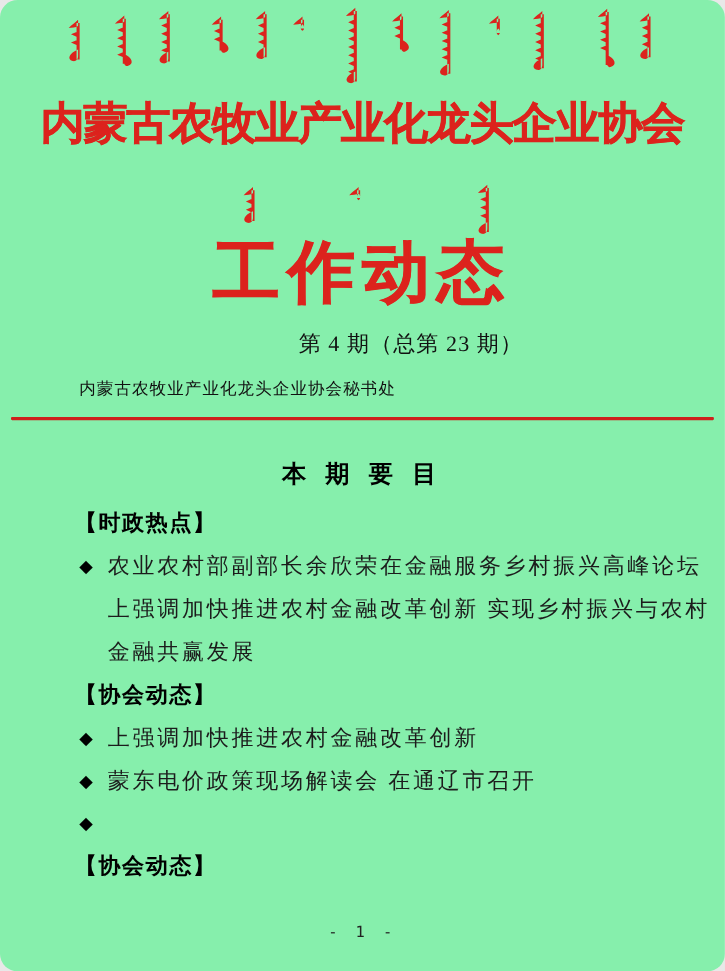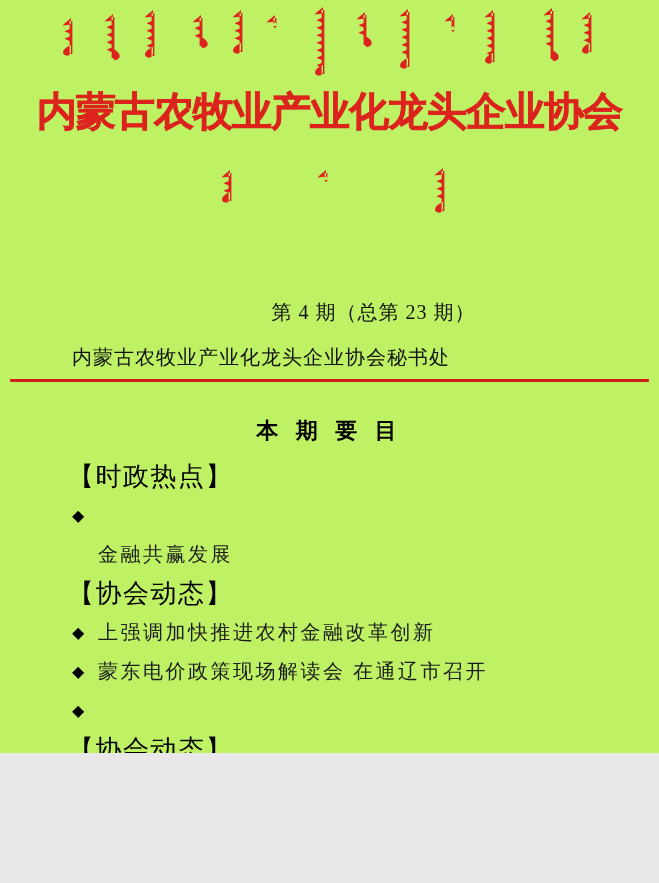--- a/index.html
+++ b/index.html
@@ -1,23 +1,24 @@
 <!DOCTYPE html>
 <html><head>
 <meta charset="utf-8">
 <style>
   html,body{margin:0;padding:0;background:#e8e8e8;}
   .page{
     position:relative;
-    width:659px;height:753px;
+    width:659px;height:883px;
     margin:0 auto;
-    background:#bef264;
+    background:#86efac;
     overflow:hidden;
     font-family:"Liberation Serif","DejaVu Serif",serif;
     color:#1a1a1a;
+    border-radius:16px;
   }
   
   .mongol-row{position:absolute;left:0;top:0;width:100%;height:0;}
   .mword{position:absolute;}
   .mword svg{display:block;}
   .org-title{
     position:absolute;top:84px;left:0;width:100%;
     text-align:center;
     font-size:40px;font-weight:bold;
     letter-spacing:-1px;
@@ -38,42 +39,42 @@
     position:absolute;top:299px;left:0;width:100%;
     text-align:center;
     font-size:20px;color:#111;
     letter-spacing:1px;
     white-space:nowrap;
     margin-left:44px;
   }
   .pub-row{
     position:absolute;top:344px;left:72px;right:66px;
     display:flex;justify-content:space-between;align-items:baseline;
-    font-size:20px;color:#111;letter-spacing:1px;
+    font-size:15px;color:#111;letter-spacing:1px;
     white-space:nowrap;
   }
   .red-rule{
     position:absolute;top:379px;left:10px;width:639px;height:3px;
     background:#cf201c;
     border-radius:1px;
   }
   
   .toc-title{
     position:absolute;top:416px;left:0;width:100%;
     text-align:center;
     font-size:22px;font-weight:bold;color:#000;
     letter-spacing:6px;
     white-space:nowrap;
   }
   .contents{
     position:absolute;top:457px;left:68px;right:30px;
   }
   .sec-header{
     height:39px;line-height:39px;
-    font-weight:normal;font-size:26px;color:#000;
+    font-weight:bold;font-size:20px;color:#000;
     letter-spacing:1.5px;
     white-space:nowrap;
   }
   .item .line{
     position:relative;
     height:39px;line-height:39px;
     font-size:20px;color:#1c1c1c;
     letter-spacing:2.5px;
     padding-left:30px;
     white-space:nowrap;
@@ -178,35 +179,37 @@
       </div>
       <div class="mword" style="left: 429px; top: 166px;">
         <svg width="26" height="53" viewBox="0 0 26 53" xmlns="http://www.w3.org/2000/svg">
           <path fill="#dc231d" d="M14,2 C11,5 8,6.5 5.5,9.5 L10,9 C11.5,9 13,8.5 14,7.5 Z M12.6,5 L15.4,5 L15.4,45 L12.6,45 Z M12.6,13 L7.5,15.2 L12.6,17.4 Z M12.6,20.5 L7.5,22.7 L12.6,24.9 Z M12.6,28 L7.5,30.2 L12.6,32.4 Z M14,36 C6,39 3.5,45 9,46.5 C12,47.2 14,45 14,42 Z "></path>
         </svg>
       </div>
     </div>
 
   <div class="org-title">内蒙古农牧业产业化龙头企业协会</div>
 
+  <div class="big-title">工作动态</div>
 
   <div class="issue-line">第 4 期（总第 23 期）</div>
 
   <div class="pub-row">
     <span>内蒙古农牧业产业化龙头企业协会秘书处</span>
   </div>
 
   <div class="red-rule"></div>
 
   <div class="toc-title">本 期 要 目</div>
 
   <div class="contents" id="contents">
       <div class="sec-header">【时政热点】</div>
       <div class="item">
-        <div class="line"><span class="bullet">◆</span></div>
+        <div class="line"><span class="bullet">◆</span><span>农业农村部副部长余欣荣在金融服务乡村振兴高峰论坛</span></div>
+        <div class="line"><span>上强调加快推进农村金融改革创新 实现乡村振兴与农村</span></div>
         <div class="line"><span>金融共赢发展</span></div>
       </div>
       <div class="sec-header">【协会动态】</div>
       <div class="item">
         <div class="line"><span class="bullet">◆</span><span>上强调加快推进农村金融改革创新</span></div>
       </div>
       <div class="item">
         <div class="line"><span class="bullet">◆</span><span>蒙东电价政策现场解读会 在通辽市召开</span></div>
       </div>
       <div class="item">

